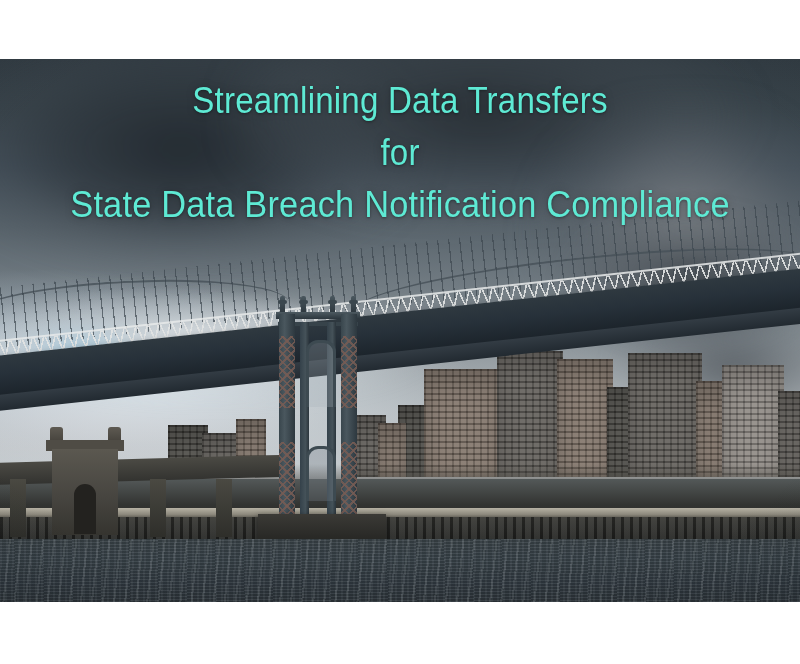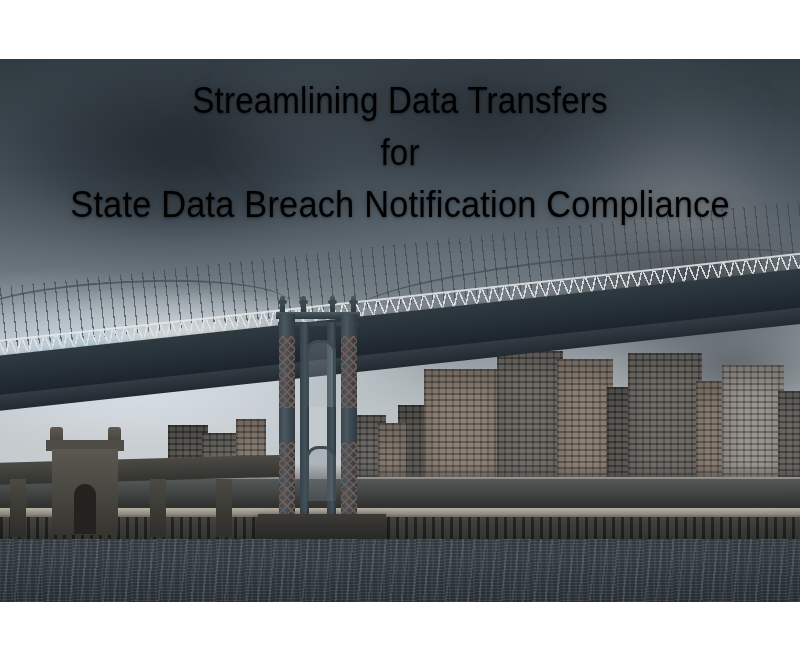--- a/index.html
+++ b/index.html
@@ -424,21 +424,21 @@
     pointer-events: none;
   }
 
   
   .title-block {
     position: absolute;
     left: 0;
     top: 16px;
     width: 800px;
     text-align: center;
-    color: #000000;
+    color: #5eead4;
     font-family: "Liberation Sans", sans-serif;
     font-weight: 400;
     letter-spacing: 0.2px;
     text-shadow: 0 1px 3px rgba(0,0,0,0.38), 0 0 10px rgba(0,0,0,0.22);
     pointer-events: none;
   }
   .title-line {
     display: block;
     font-size: 36px;
     line-height: 52px;

